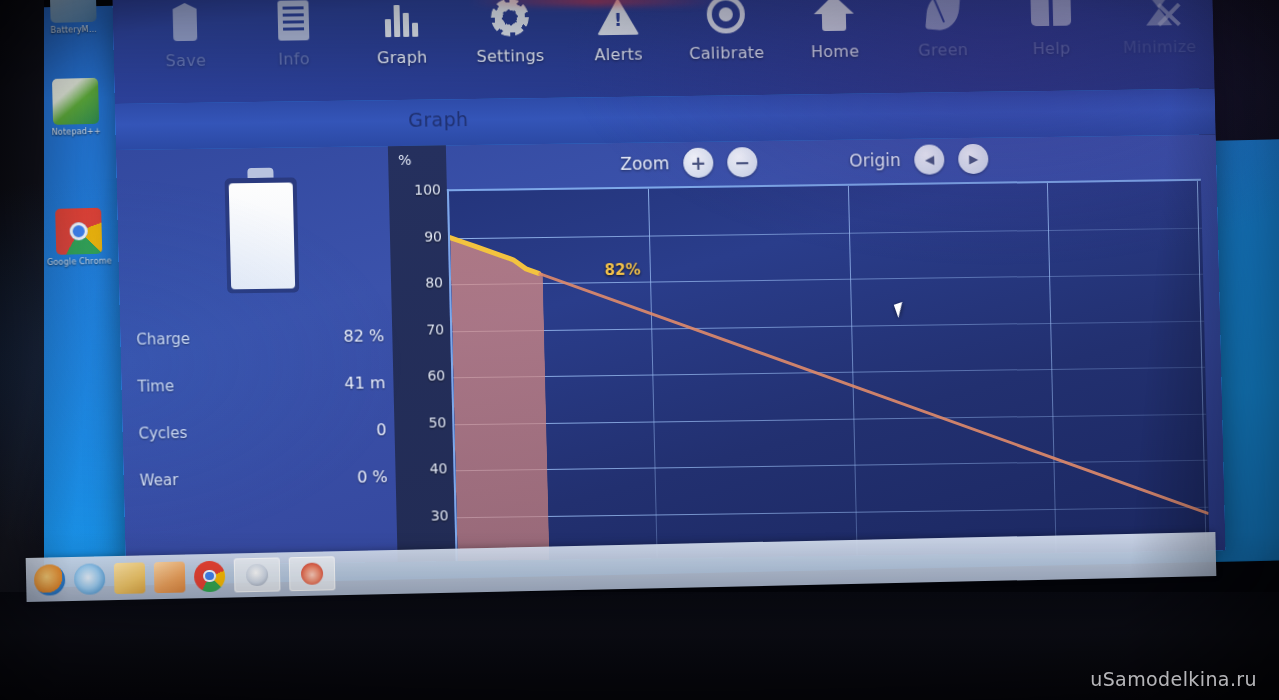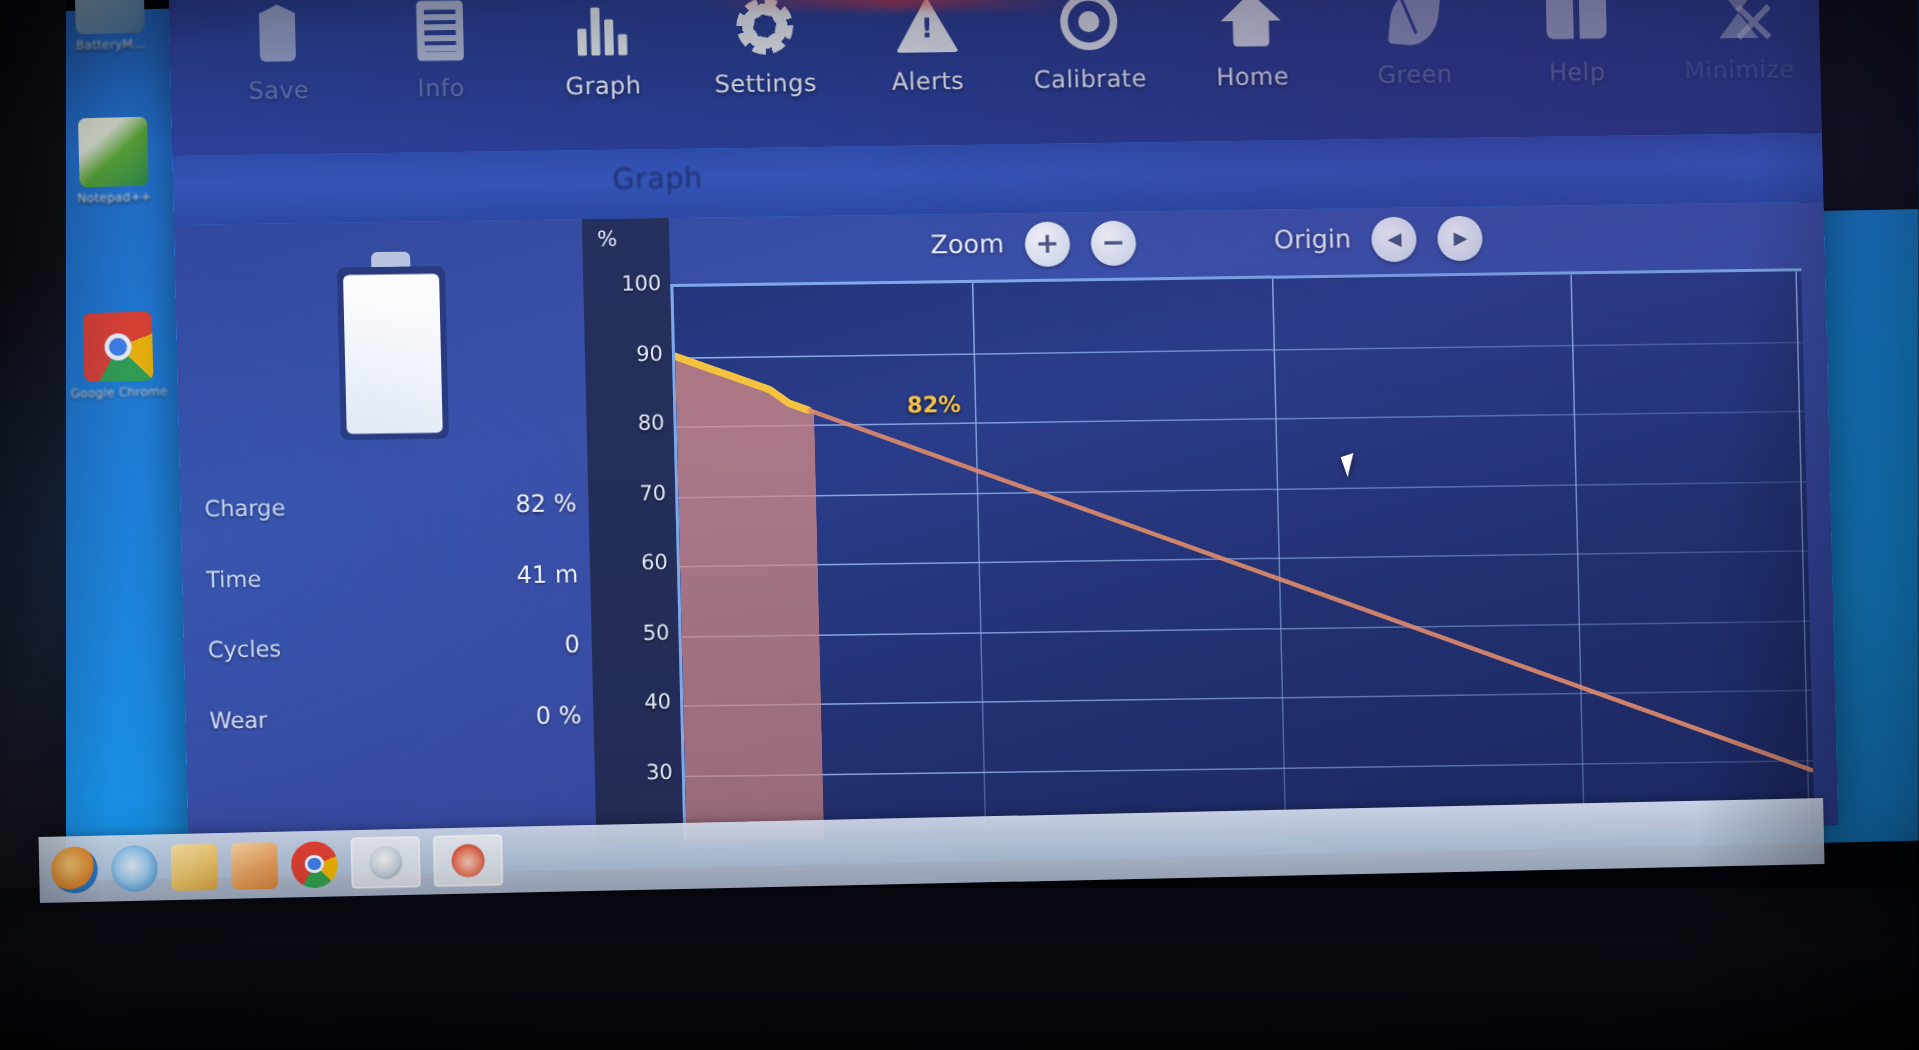--- a/index.html
+++ b/index.html
@@ -597,13 +597,14 @@
   </div>
 
   <div class="bezel-left"></div>
   <div class="bezel-bottom"></div>
   <div class="bezel-top-right"></div>
   <div class="softblur"></div>
   <div class="glare"></div>
   <div class="redstreak"></div>
   <div class="vignette"></div>
 
+  <div class="watermark">uSamodelkina.ru</div>
 </div>
 
 </body></html>

